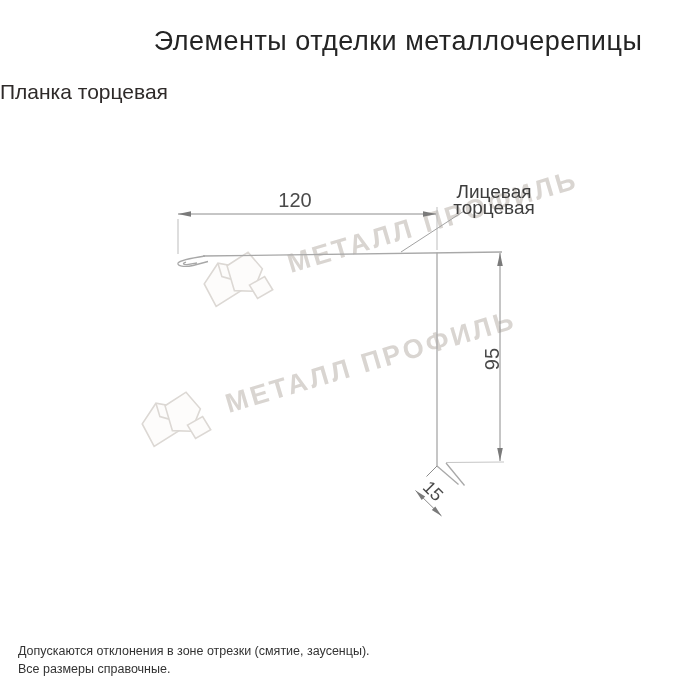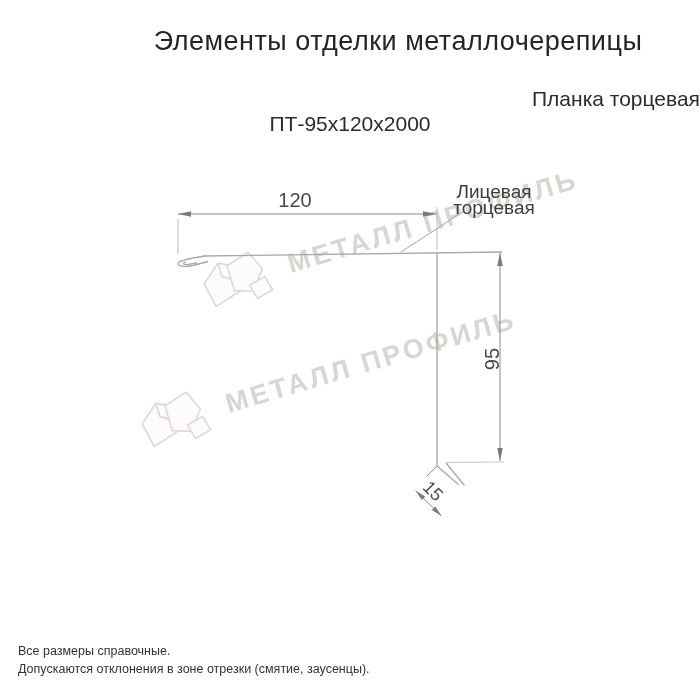--- a/index.html
+++ b/index.html
@@ -13,22 +13,22 @@
   .abs{position:absolute;}
   
   .title{
     left:0;top:26px;width:700px;
     text-align:center;
     font-size:27px;color:#242424;
     letter-spacing:0.5px;
     padding-left:48px;
   }
   .subtitle1{
-    left:0;top:87px;width:700px;
-    text-align:right;
+    left:0;top:80px;width:700px;
+    text-align:left;
     font-size:21px;color:#2e2a29;
   }
   .subtitle2{
     left:0;top:112px;width:700px;
     text-align:center;
     font-size:21px;color:#2e2a29;
   }
   
   .watermark{
     display:flex;align-items:center;gap:12px;
@@ -75,21 +75,20 @@
     color:#333333;
   }
 </style>
 </head>
 <body>
 
 <div id="page">
 
   <div class="abs title">Элементы отделки металлочерепицы</div>
   <div class="abs subtitle1">Планка торцевая</div>
-  <div class="abs subtitle2">ПТ-95х120х2000</div>
 
   <div class="abs watermark wm1">
     <svg class="wm-logo" width="82" height="58" viewBox="0 0 82 58">
       <g fill="none" stroke="#dcd8d4" stroke-width="1.6">
         <polygon points="8,24 27,8 41,15 41,41 13,49" fill="#fdfcfb"></polygon>
         <polygon points="35,13 59,6 68,26 53,45 35,39" fill="#fdfcfb"></polygon>
         <polygon points="51,38 68,34 72,49 55,53" fill="#fdfcfb"></polygon>
         <polyline points="27,8 27,22 35,27"></polyline>
       </g>
     </svg>
@@ -153,17 +152,17 @@
   <div class="abs dim-label label-120">120</div>
   <div class="abs dim-label label-95">95</div>
   <div class="abs dim-label label-15">15</div>
 
   <div class="abs face-label">
     <div>Лицевая</div>
     <div>торцевая</div>
   </div>
 
   <div class="abs notes">
+    <div>Допускаются отклонения в зоне отрезки (смятие, заусенцы).</div>
     <div>Все размеры справочные.</div>
-    <div>Допускаются отклонения в зоне отрезки (смятие, заусенцы).</div>
   </div>
 
 </div>
 
 </body></html>

